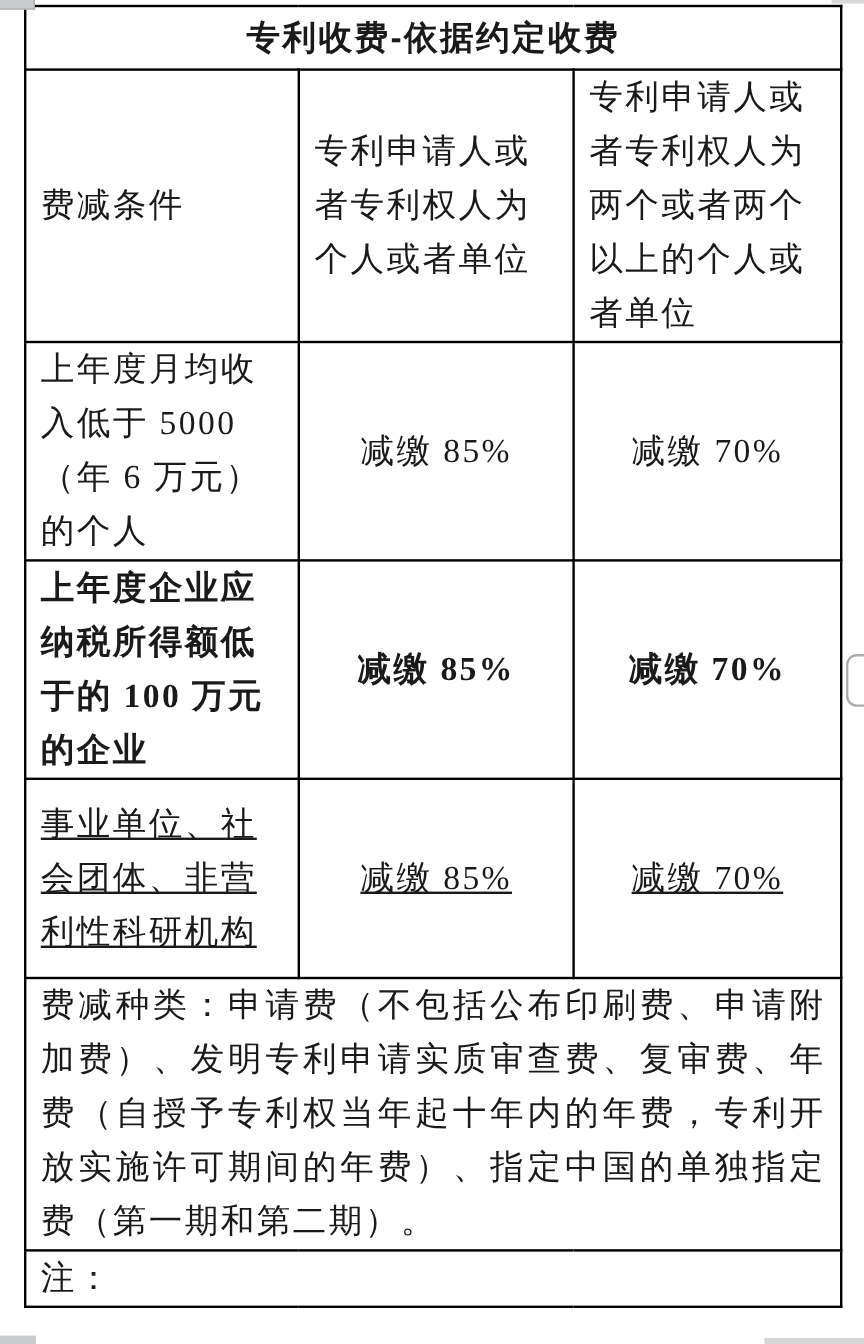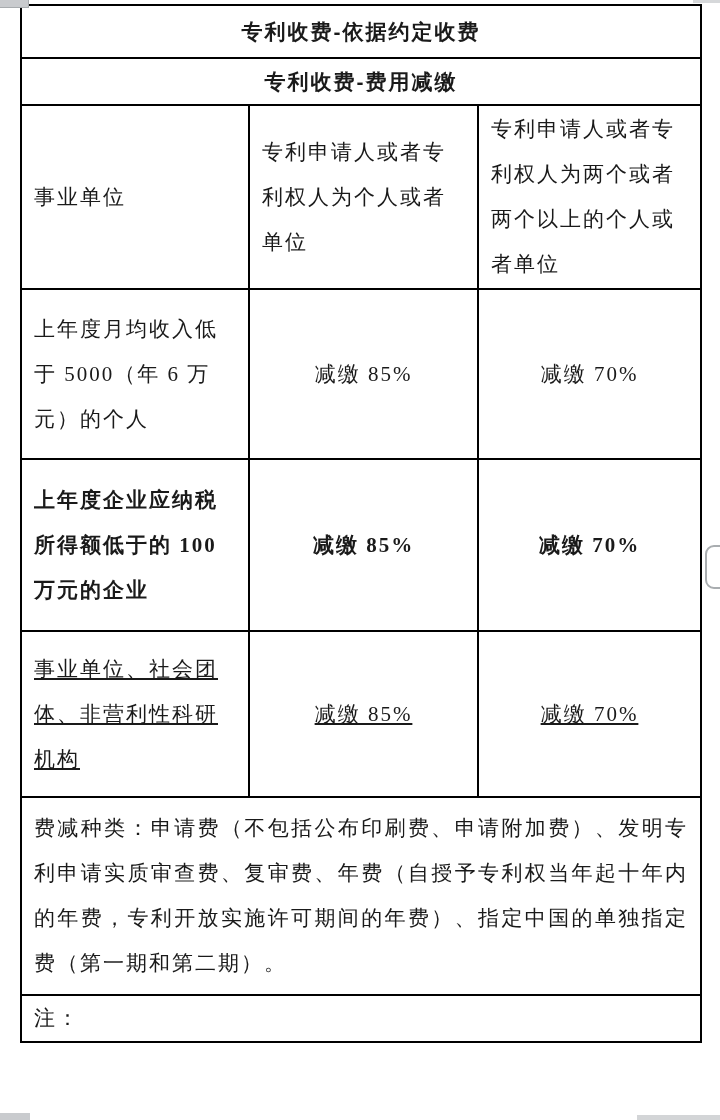--- a/index.html
+++ b/index.html
@@ -20,21 +20,21 @@
   table.doc-table {
     position: absolute;
     left: 20px;
     top: 4px;
     width: 680px;
     border-collapse: collapse;
     table-layout: fixed;
   }
   table.doc-table td {
     border: 2px solid #000000;
-    font-size: 21px;
+    font-size: 28px;
     line-height: 45px;
     letter-spacing: 2px;
     vertical-align: middle;
     padding: 0 12px;
     overflow: hidden;
   }
 
   
   td.title-cell {
     text-align: center;
@@ -106,26 +106,23 @@
     <col style="width:229px">
     <col style="width:223px">
   </colgroup>
 
   <tbody>
       <tr class="r-title1">
     <td colspan="3" class="title-cell">专利收费-依据约定收费</td>
   </tr>
 
 
-  <tr class="r-title2">
-    <td colspan="3" class="title-cell">专利收费-费用减缴</td>
-  </tr>
 
   <tr class="r-head">
-    <td class="head-cell">事业单位</td>
+    <td class="head-cell">费减条件</td>
     <td class="head-cell">专利申请人或者专利权人为个人或者单位</td>
     <td class="head-cell">专利申请人或者专利权人为两个或者两个以上的个人或者单位</td>
   </tr>
 
   <tr class="r-d1">
     <td class="cond-cell">上年度月均收入低于 5000（年 6 万元）的个人</td>
     <td class="pct-cell">减缴 85%</td>
     <td class="pct-cell">减缴 70%</td>
   </tr>
 

